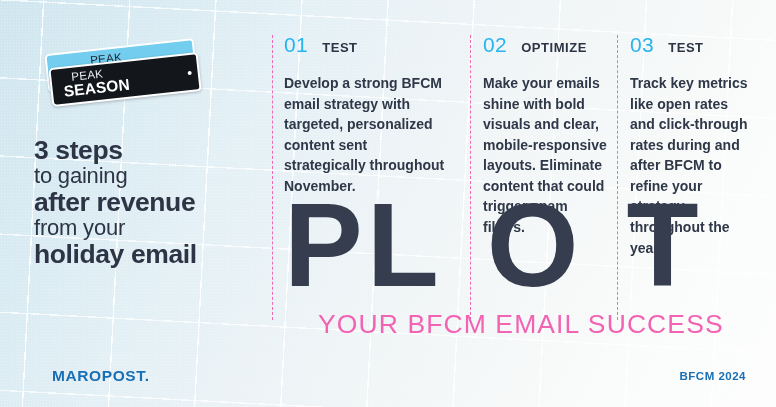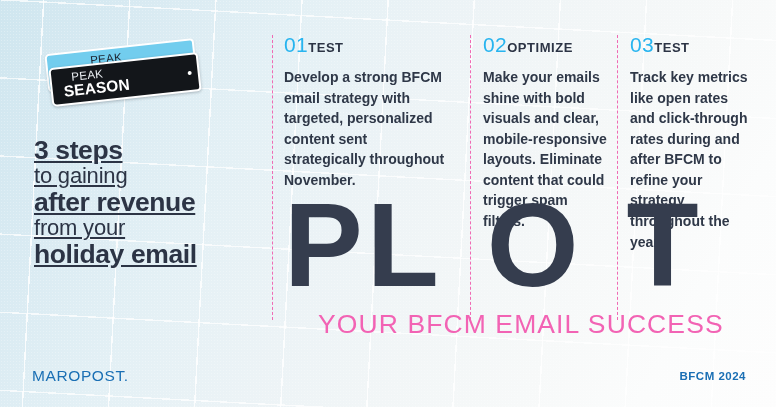--- a/index.html
+++ b/index.html
@@ -80,33 +80,33 @@
   #tag-black .tag-l1{color:#e9edf1;padding-left:9px;}
   #tag-black .tag-l2{color:#ffffff;}
   #tag-cyan .tag-l1{color:#1d2430;padding-left:26px;}
   #tag-cyan .tag-l2{color:#11151b;}
 
   
   #headline{
     position:absolute;left:34px;top:136px;width:215px;
     color:#2c3445;line-height:1.07;
   }
-  #headline .ln{display:block;white-space:nowrap;text-decoration:underline;}
+  #headline .ln{display:block;white-space:nowrap;}
   #headline .b{font-weight:800;font-size:26.5px;letter-spacing:-.4px;}
   #headline .l{font-weight:300;font-size:22px;letter-spacing:-.2px;}
 
   
   .divider{
     position:absolute;top:35px;height:285px;width:0;
     border-left:1.4px dashed #f06ab4;
   }
 
   
   .col{position:absolute;top:34px;color:#2c3445;}
-  .col .head{display:flex;align-items:baseline;gap:0;margin-bottom:12px;}
+  .col .head{display:flex;align-items:baseline;gap:14px;margin-bottom:18px;}
   .col .num{
     font-size:21px;font-weight:300;color:#27b4ef;letter-spacing:.4px;line-height:1;
   }
   .col .ttl{
     font-size:13px;font-weight:800;letter-spacing:.55px;color:#2c3445;line-height:1;
   }
   .col .body{
     font-size:14px;line-height:1.47;color:#2f3848;font-weight:700;
   }
 
@@ -122,22 +122,22 @@
   #plot .ch.c1{margin-right:48px;}
   #plot .ch.c2{margin-right:48px;}
   #subtitle{
     position:absolute;left:285px;top:311px;
     font-size:26.5px;font-weight:400;color:#f263b4;
     letter-spacing:1.1px;line-height:1;white-space:nowrap;margin-left:33px;
   }
 
   
   #logo{
-    position:absolute;left:32px;top:368px;
-    font-size:15.5px;font-weight:400;color:#1a6fb4;
+    position:absolute;left:52px;top:368px;
+    font-size:15.5px;font-weight:700;color:#1a6fb4;
     letter-spacing:.6px;line-height:1;
   }
   #logo .dot{font-size:15.5px;}
   #bfcm{
     position:absolute;right:30px;top:371px;
     font-size:11.5px;font-weight:700;color:#1a6fb4;
     letter-spacing:.5px;line-height:1;white-space:nowrap;
   }
 </style>
 </head>

